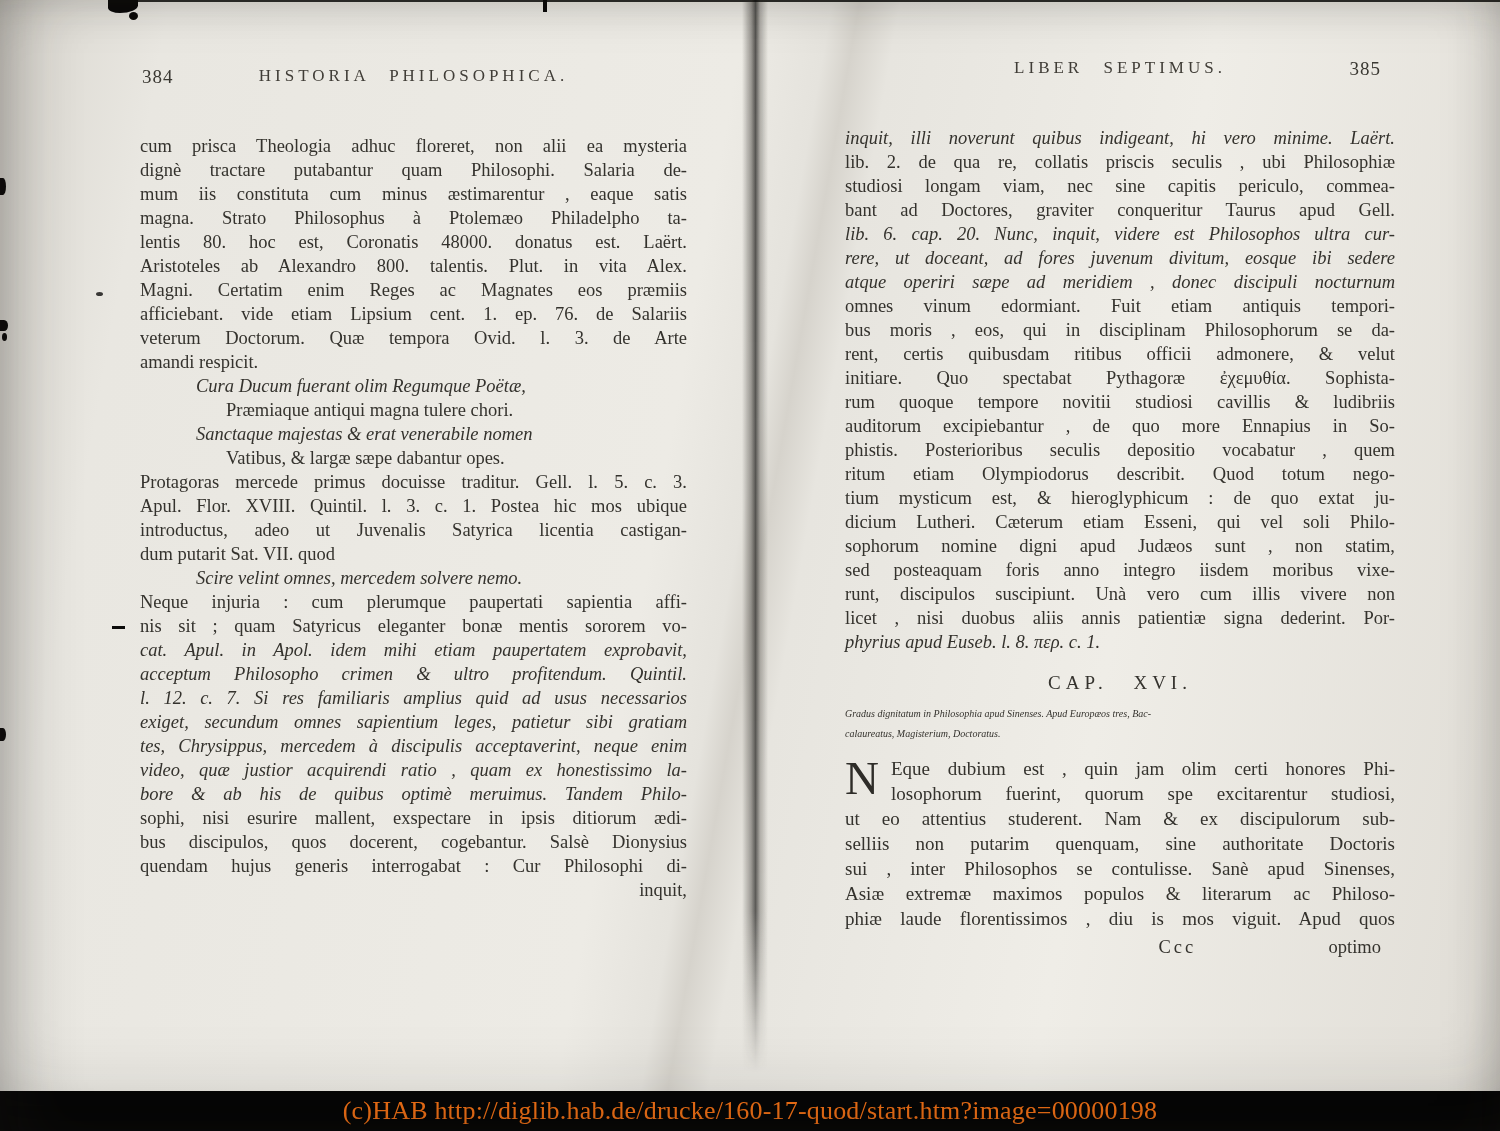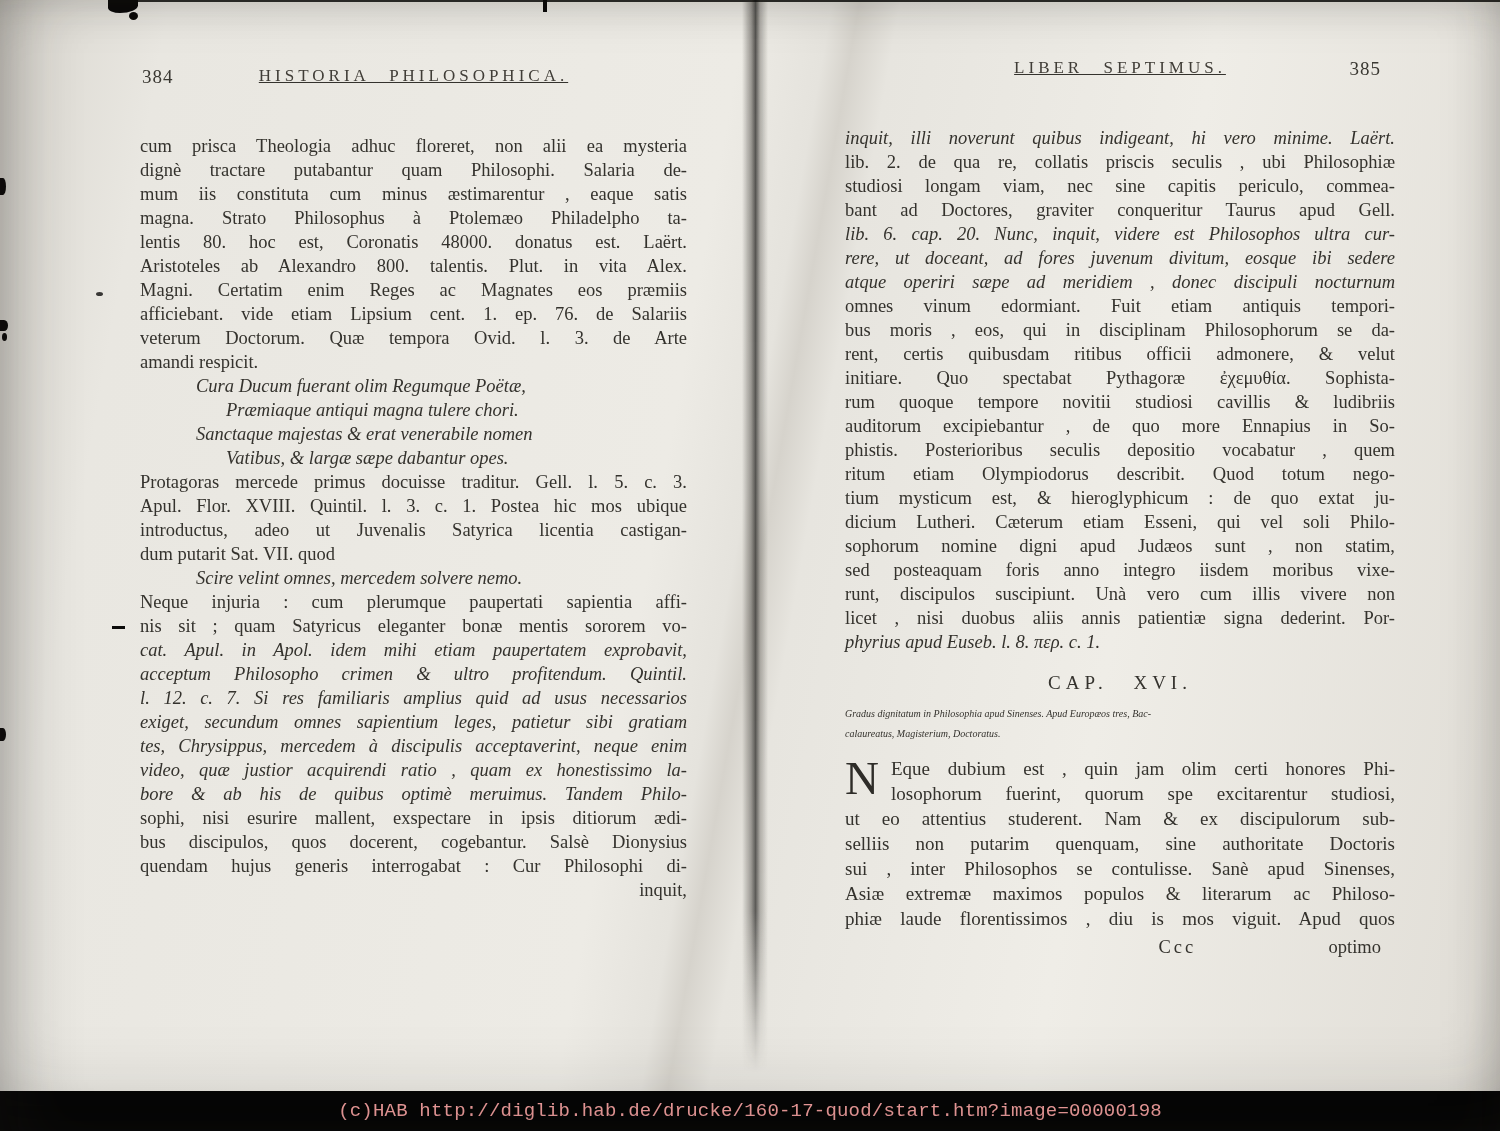--- a/index.html
+++ b/index.html
@@ -12,34 +12,34 @@
   #scan::after{
     content:"";position:absolute;inset:0;pointer-events:none;
     box-shadow:inset 45px 0 70px -35px rgba(30,28,24,.30),
                inset -35px 0 60px -35px rgba(30,28,24,.22),
                inset 0 35px 60px -40px rgba(30,28,24,.18),
                inset 0 -60px 90px -50px rgba(30,28,24,.28);
   }
   .page{position:absolute;}
   .page-left{left:140px;top:66px;width:547px;}
   .page-right{left:845px;top:58px;width:550px;}
-  .running-head{position:relative;height:28px;margin-bottom:2px;text-decoration:underline;}
+  .running-head{position:relative;height:28px;margin-bottom:2px;}
   .folio{position:absolute;top:0;font-size:19px;letter-spacing:1px;color:#3a3832;}
   .folio-left{left:2px;}
   .folio-right{right:14px;}
   .rtitle{display:block;text-align:center;font-size:17px;letter-spacing:4px;word-spacing:12px;color:#403d37;}
   .textblock{position:relative;margin-top:40px;}
   .line{font-size:18.5px;line-height:24px;min-height:24px;color:#34322d;}
   .s-j{text-align:justify;text-align-last:justify;}
   .s-ji{text-align:justify;text-align-last:justify;font-style:italic;}
   .s-l{text-align:left;}
   .s-li{text-align:left;font-style:italic;}
   .s-r{text-align:right;}
   .s-v1{font-style:italic;padding-left:56px;}
-  .s-v2{font-style:italic;padding-left:86px;}
+  .s-v2{padding-left:86px;}
   .s-d{text-align:justify;text-align-last:justify;padding-left:46px;}
   .cap-heading{margin-top:18px;text-align:center;font-size:19px;letter-spacing:5px;word-spacing:16px;color:#35332e;}
   .argument{margin-top:10px;}
   .argument .line{font-style:italic;font-size:10px;line-height:20px;min-height:20px;}
   .chapter-body{position:relative;margin-top:12px;}
   .chapter-body .line{font-size:19px;line-height:25px;min-height:25px;}
   .dropcap{position:absolute;left:0;top:-2px;font-size:47px;line-height:48px;color:#2e2c28;}
   .catchline{position:relative;margin-top:6px;height:24px;font-size:18.5px;}
   .signature-mark{position:absolute;left:57%;letter-spacing:3px;}
   .catchword{position:absolute;right:14px;}
@@ -58,22 +58,22 @@
   .a5{left:0;top:320px;width:8px;height:11px;border-radius:0 60% 60% 0;}
   .a6{left:2px;top:333px;width:5px;height:8px;border-radius:50%;}
   .a7{left:0;top:728px;width:6px;height:13px;border-radius:0 60% 60% 0;}
   .a8{left:112px;top:626px;width:13px;height:3px;}
   .a9{left:96px;top:292px;width:7px;height:4px;border-radius:50%;opacity:.8;}
   .footer-bar{
     position:absolute;left:0;right:0;bottom:0;height:40px;background:#050505;
     display:flex;align-items:center;justify-content:center;
   }
   .footer-caption{
-    color:#fca5a5;font-family:Liberation Mono, monospace;
-    font-size:19px;letter-spacing:.2px;
+    color:#f97316;font-family:Liberation Serif, serif;
+    font-size:26px;letter-spacing:.2px;
   }
 </style>
 </head>
 <body>
 
 <div id="scan">
 
   <div class="top-edge"></div>
   <div class="artifact a1"></div>
   <div class="artifact a2"></div>

